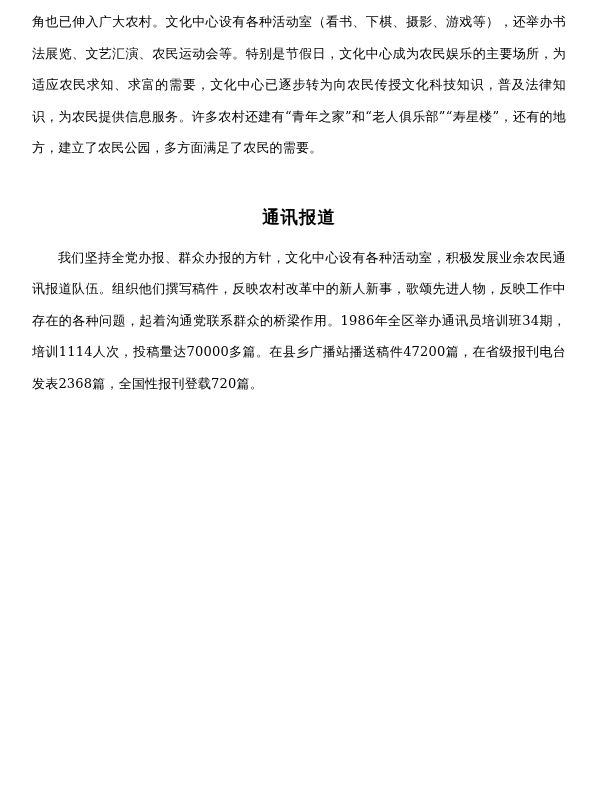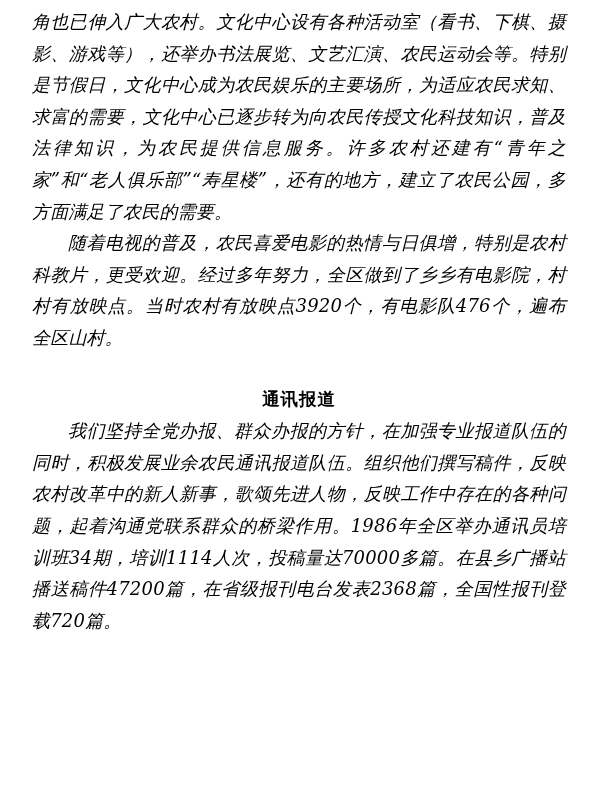--- a/index.html
+++ b/index.html
@@ -15,53 +15,51 @@
     overflow: hidden;
   }
   .page {
     width: 600px;
     height: 803px;
     box-sizing: border-box;
     padding: 6px 34px 0 32px;
     position: relative;
   }
   .para {
-    font-size: 18px;
+    font-size: 13px;
     line-height: 31.6px;
     text-align: justify;
     text-justify: inter-ideograph;
     margin: 0;
     letter-spacing: 0.2px;
-    font-style: italic;
   }
   .indent {
     text-indent: 2em;
   }
   .section-heading {
     font-size: 17.4px;
     line-height: 31.6px;
     text-align: center;
     font-weight: bold;
-    margin: 0;
+    margin: 8px;
     letter-spacing: 1px;
   }
   .spacer-block {
     height: 30px;
   }
 </style>
 </head>
 <body>
 
 <div class="page">
 
   <p class="para">角也已伸入广大农村。文化中心设有各种活动室（看书、下棋、摄影、游戏等），还举办书法展览、文艺汇演、农民运动会等。特别是节假日，文化中心成为农民娱乐的主要场所，为适应农民求知、求富的需要，文化中心已逐步转为向农民传授文化科技知识，普及法律知识，为农民提供信息服务。许多农村还建有“青年之家”和“老人俱乐部”“寿星楼”，还有的地方，建立了农民公园，多方面满足了农民的需要。</p>
 
 
 
-  <p class="para indent">随着电视的普及，农民喜爱电影的热情与日俱增，特别是农村科教片，更受欢迎。经过多年努力，全区做到了乡乡有电影院，村村有放映点。当时农村有放映点3920个，有电影队476个，遍布全区山村。</p>
 
   <div class="spacer-block"></div>
 
   <p class="section-heading">通讯报道</p>
 
-  <p class="para indent">我们坚持全党办报、群众办报的方针，在加强专业报道队伍的同时，积极发展业余农民通讯报道队伍。组织他们撰写稿件，反映农村改革中的新人新事，歌颂先进人物，反映工作中存在的各种问题，起着沟通党联系群众的桥梁作用。1986年全区举办通讯员培训班34期，培训1114人次，投稿量达70000多篇。在县乡广播站播送稿件47200篇，在省级报刊电台发表2368篇，全国性报刊登载720篇。</p>
+  <p class="para indent">我们坚持全党办报、群众办报的方针，文化中心设有各种活动室，积极发展业余农民通讯报道队伍。组织他们撰写稿件，反映农村改革中的新人新事，歌颂先进人物，反映工作中存在的各种问题，起着沟通党联系群众的桥梁作用。1986年全区举办通讯员培训班34期，培训1114人次，投稿量达70000多篇。在县乡广播站播送稿件47200篇，在省级报刊电台发表2368篇，全国性报刊登载720篇。</p>
 
 </div>
 
 </body></html>

